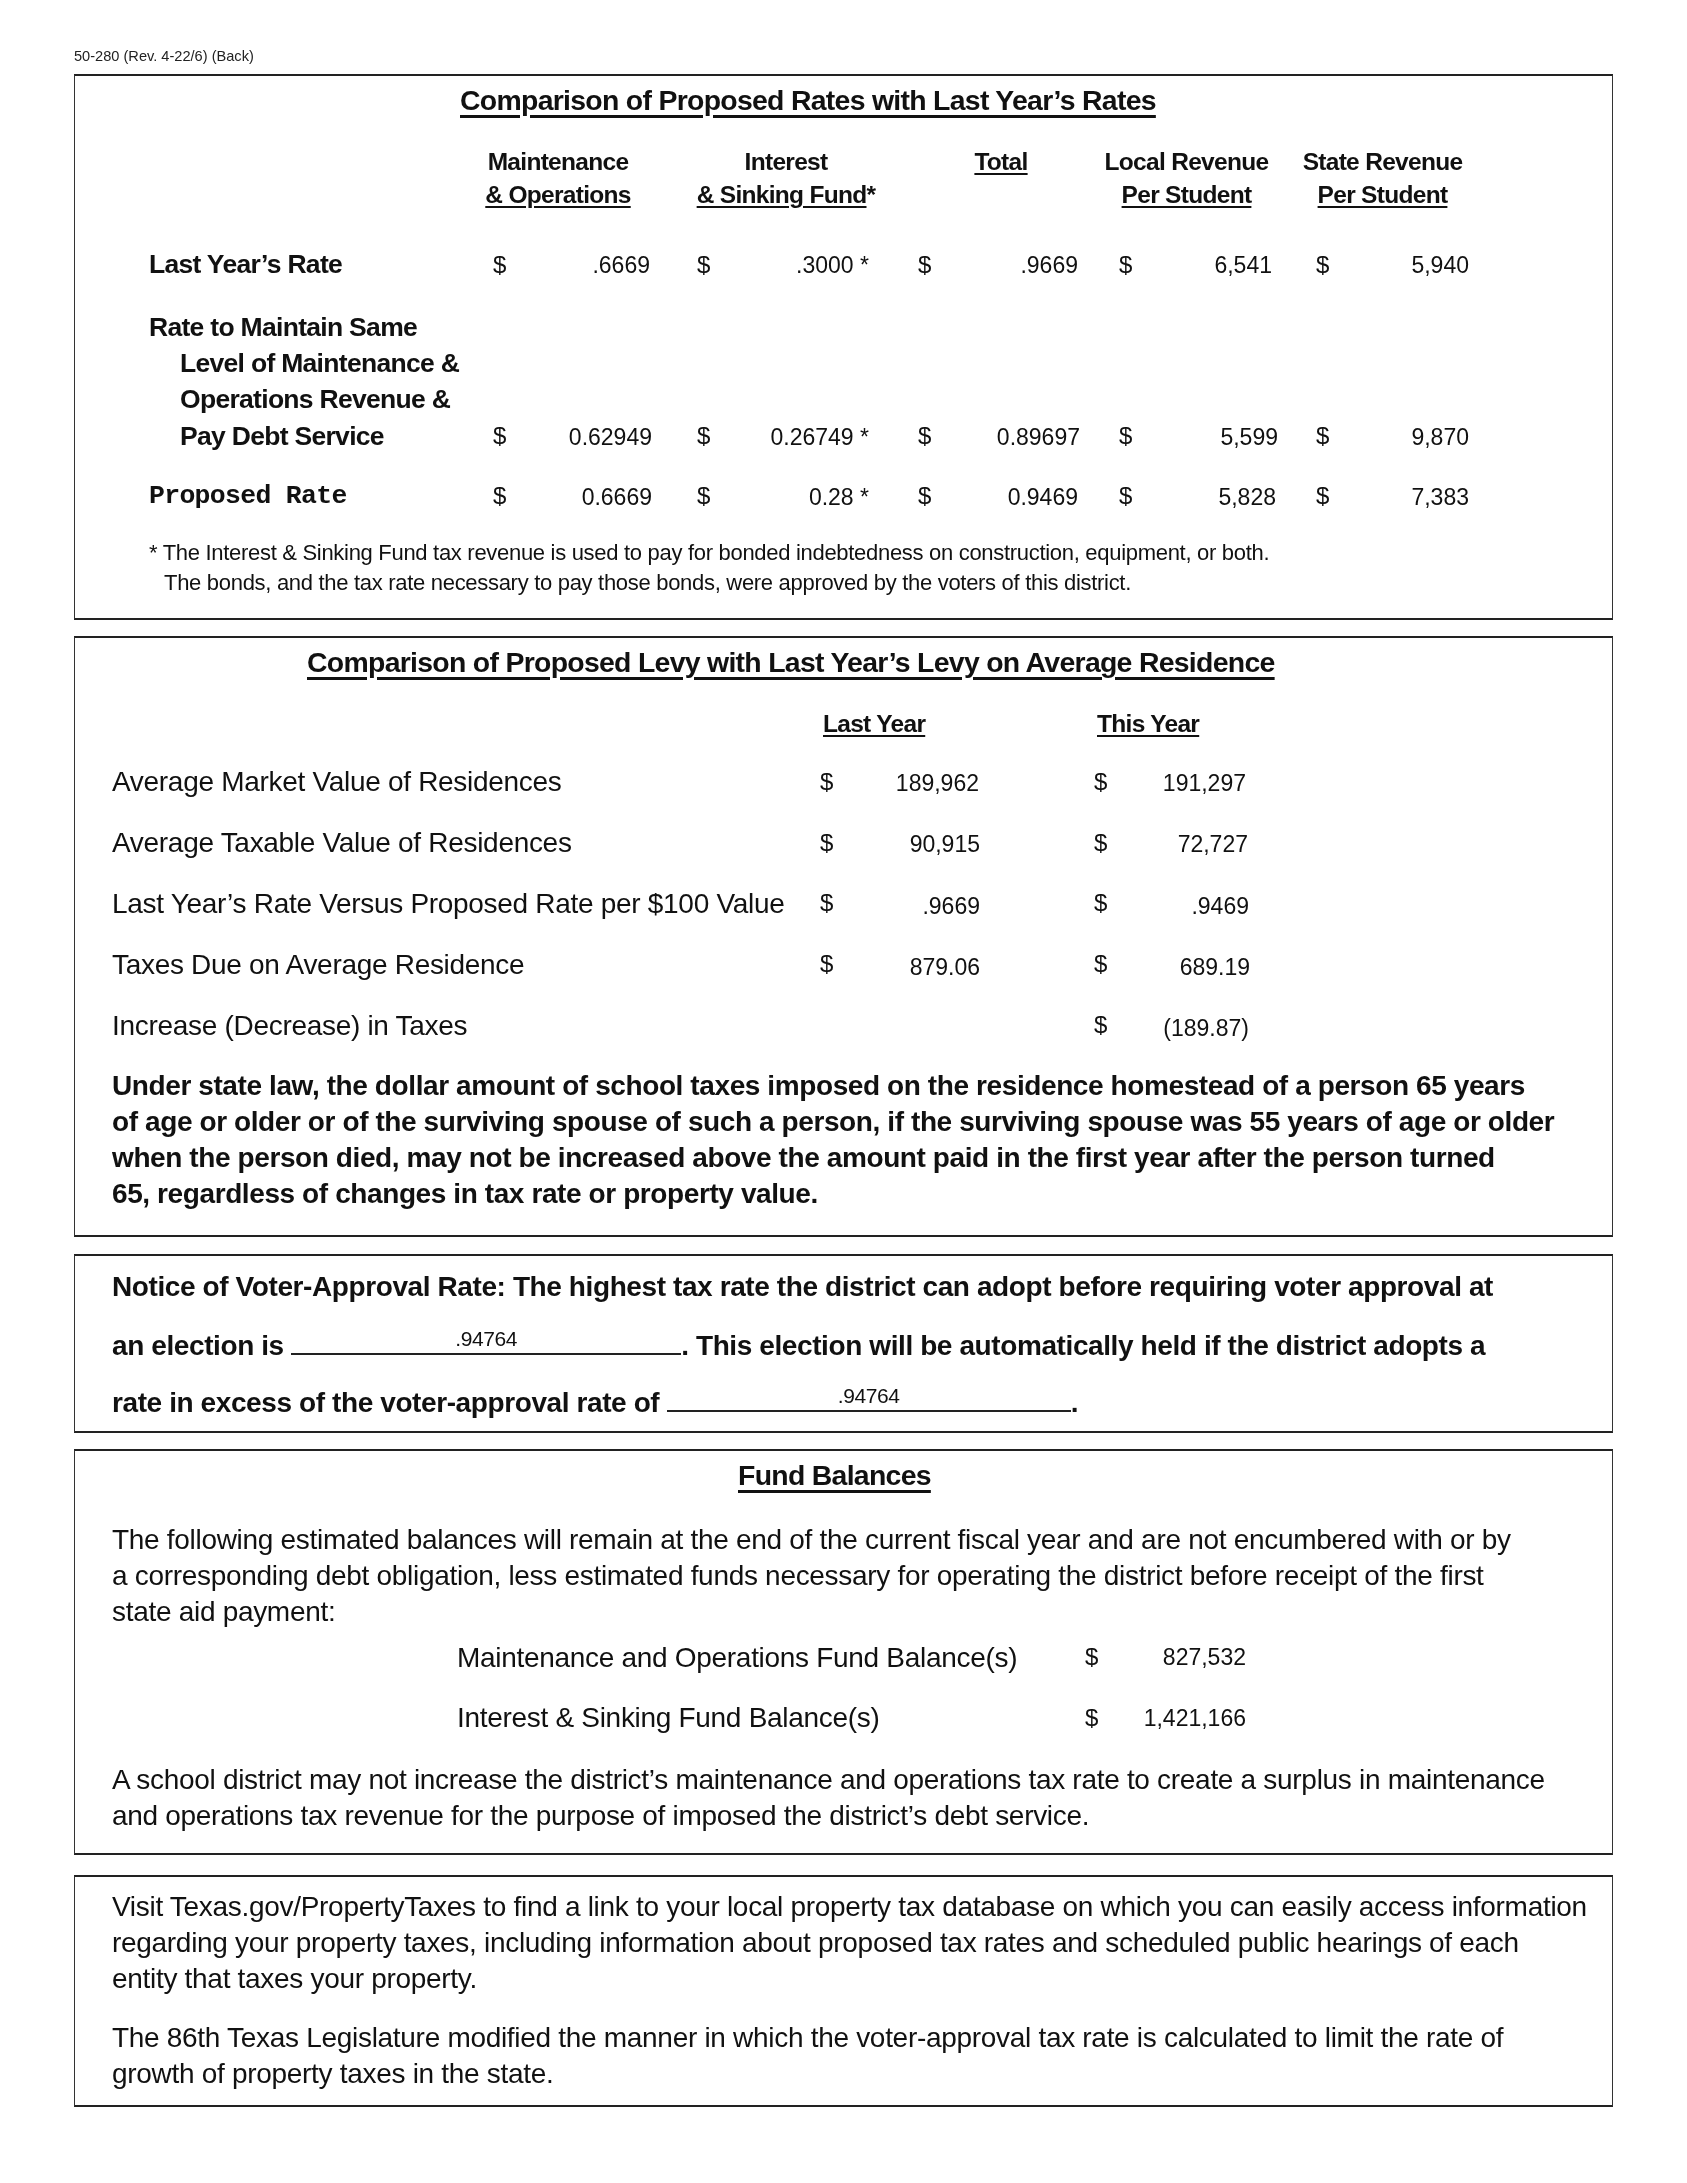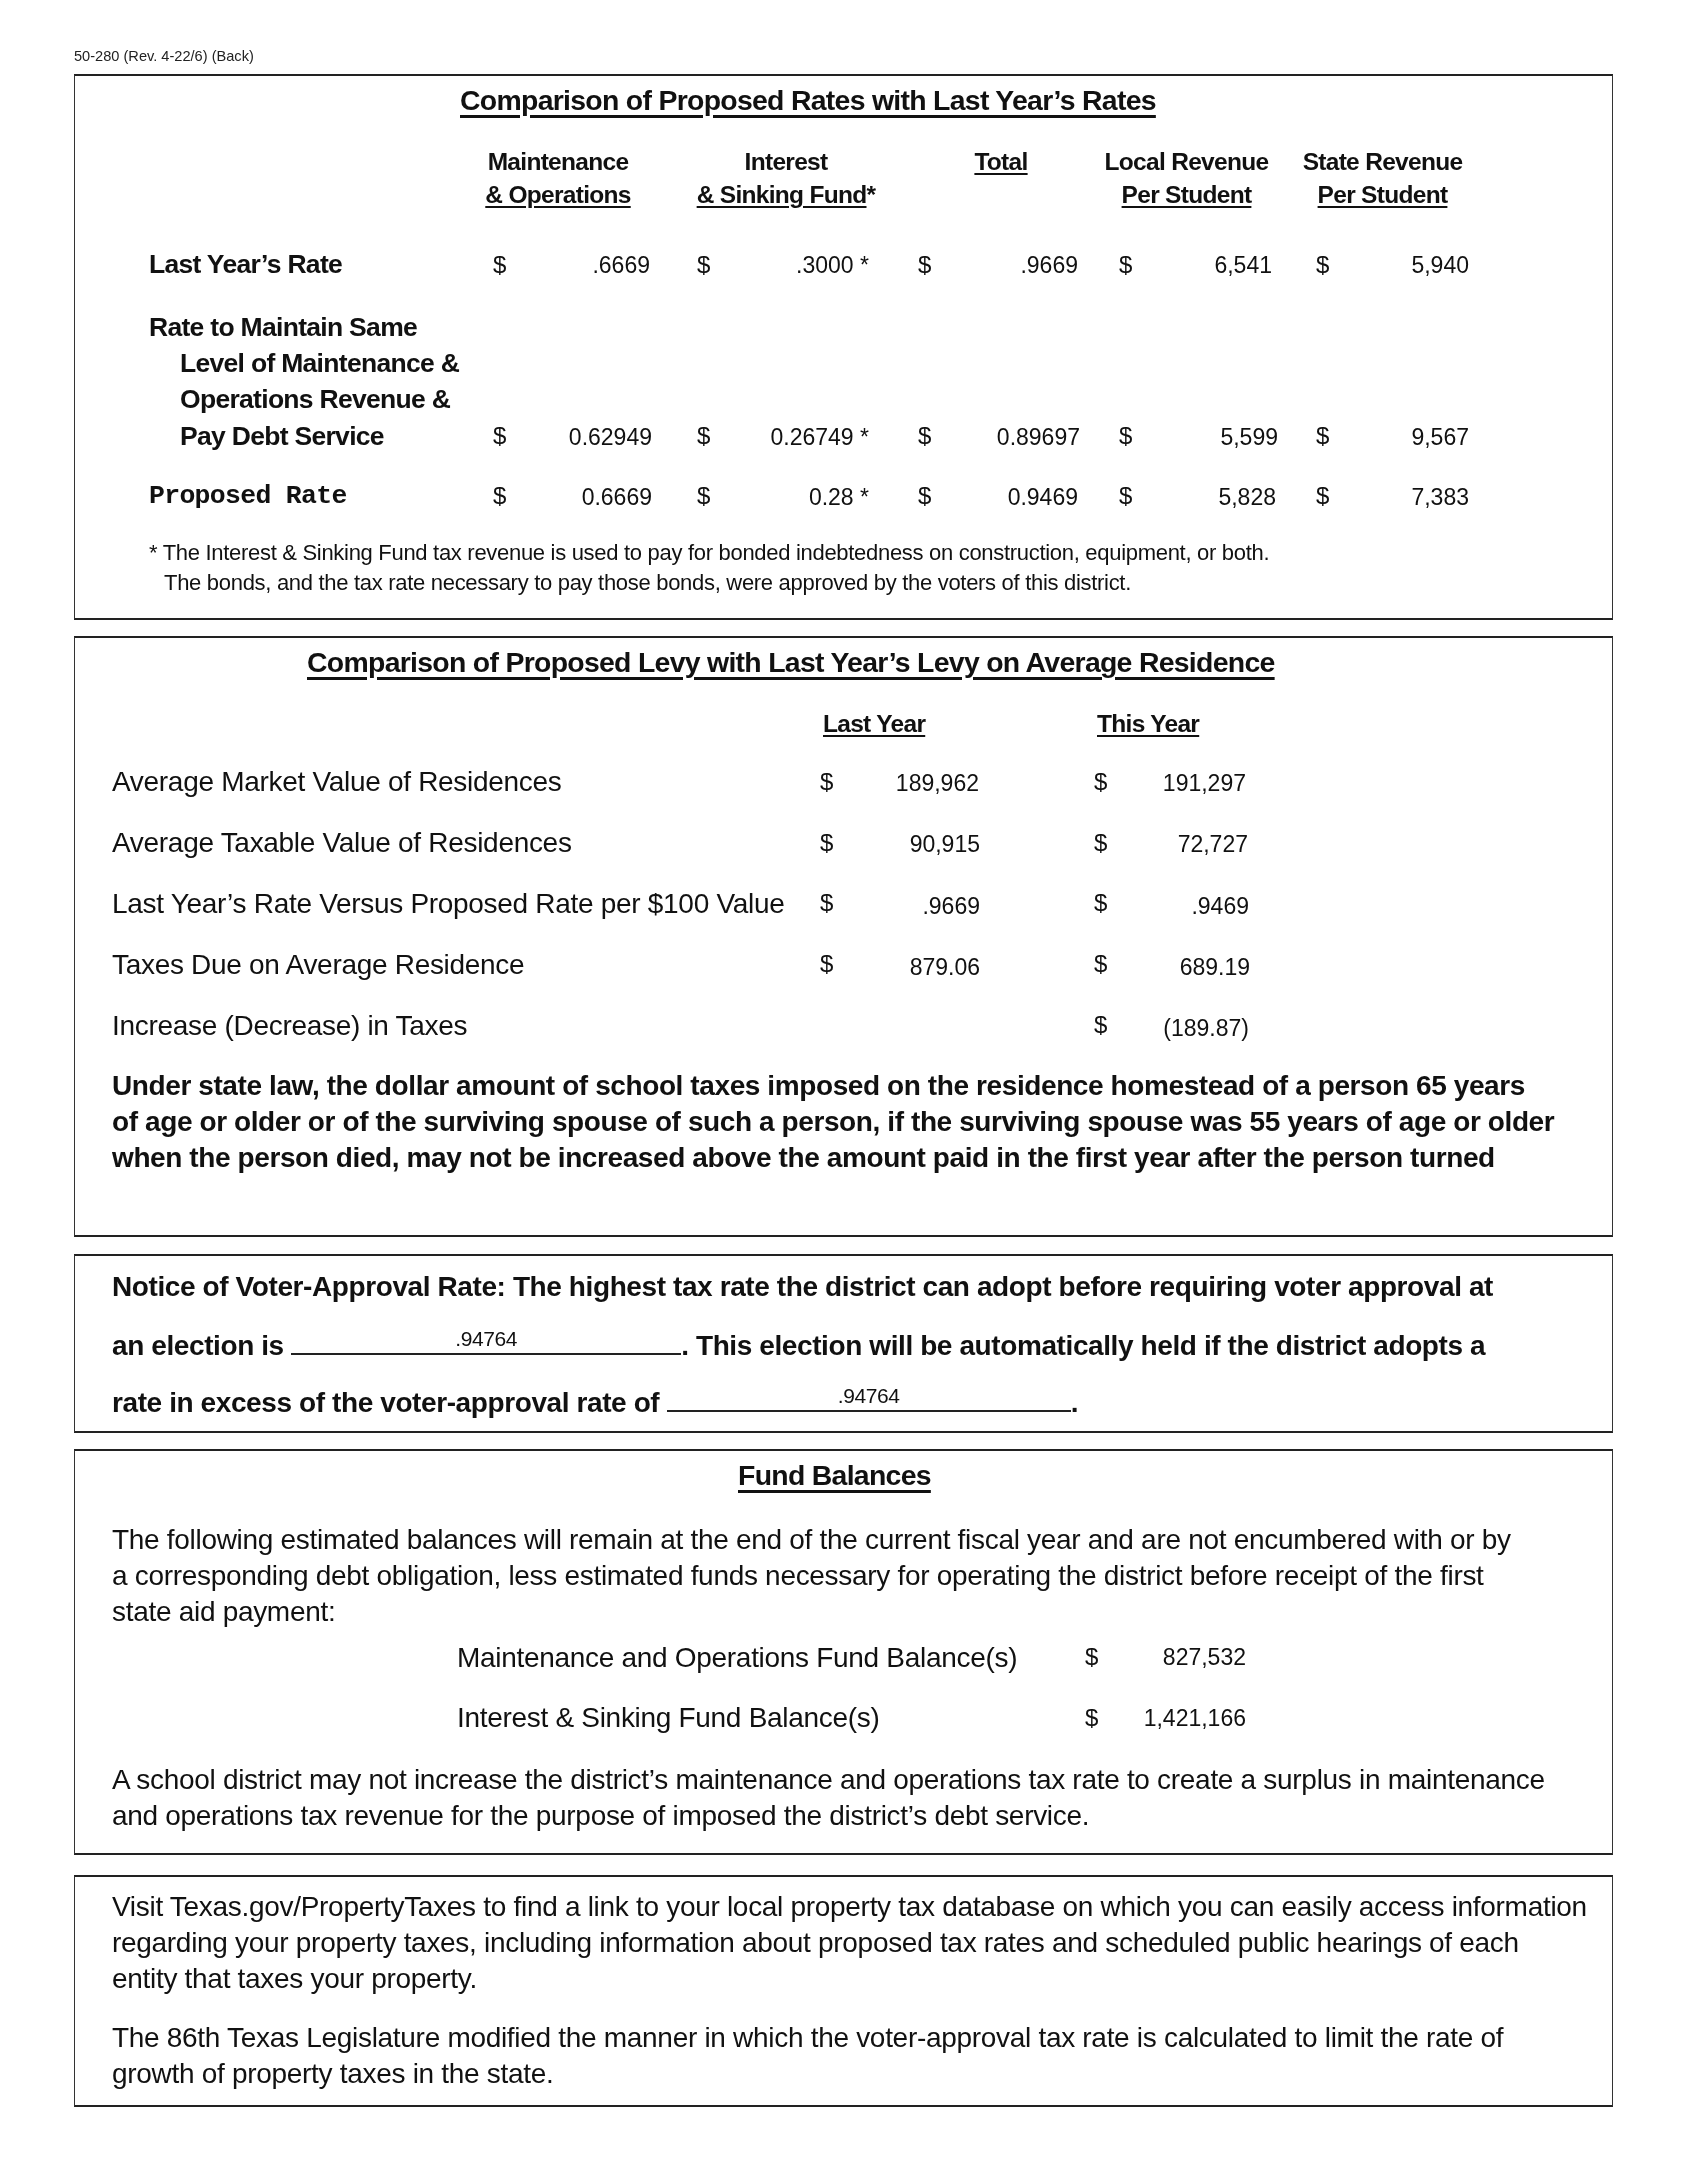--- a/index.html
+++ b/index.html
@@ -92,21 +92,21 @@
     <div class="abs row-label cond" style="left:105px; top:345px;">Pay Debt Service</div>
     <div class="abs dollar" style="left:418px; top:346px;">$</div>
     <div class="abs num" style="left:463px; top:348px; width:114px;">0.62949</div>
     <div class="abs dollar" style="left:622px; top:346px;">$</div>
     <div class="abs num" style="left:662px; top:348px; width:132px;">0.26749 *</div>
     <div class="abs dollar" style="left:843px; top:346px;">$</div>
     <div class="abs num" style="left:887px; top:348px; width:118px;">0.89697</div>
     <div class="abs dollar" style="left:1044px; top:346px;">$</div>
     <div class="abs num" style="left:1085px; top:348px; width:118px;">5,599</div>
     <div class="abs dollar" style="left:1241px; top:346px;">$</div>
-    <div class="abs num" style="left:1283px; top:348px; width:111px;">9,567</div>
+    <div class="abs num" style="left:1283px; top:348px; width:111px;">9,870</div>
   </div>
 
   <div>
     <div class="abs row-label cond" style="left:74px; top:405px;font-family:Liberation Mono, monospace;">Proposed Rate</div>
     <div class="abs dollar" style="left:418px; top:406px;">$</div>
     <div class="abs num" style="left:463px; top:408px; width:114px;">0.6669</div>
     <div class="abs dollar" style="left:622px; top:406px;">$</div>
     <div class="abs num" style="left:662px; top:408px; width:132px;">0.28 *</div>
     <div class="abs dollar" style="left:843px; top:406px;">$</div>
     <div class="abs num" style="left:887px; top:408px; width:116px;">0.9469</div>
@@ -160,20 +160,21 @@
   <div>
     <div class="abs levy-label cond" style="left:37px; top:372px;">Increase (Decrease) in Taxes</div>
     <div class="abs dollar" style="left:1019px; top:373px;">$</div>
     <div class="abs levy-num" style="left:1059px; top:377px; width:115px;">(189.87)</div>
   </div>
 
   <div class="abs bold-para cond" style="left:37px; top:430px;">
     <div>Under state law, the dollar amount of school taxes imposed on the residence homestead of a person 65 years</div>
     <div>of age or older or of the surviving spouse of such a person, if the surviving spouse was 55 years of age or older</div>
     <div>when the person died, may not be increased above the amount paid in the first year after the person turned</div>
+    <div>65, regardless of changes in tax rate or property value.</div>
   </div>
 </div>
 
 <div class="box" style="top:1254px; height:179px;">
   <div class="abs bold-para cond" style="left:37px; top:13.2px;">Notice of Voter-Approval Rate:  The highest tax rate the district can adopt before requiring voter approval at</div>
   <div class="abs bold-para cond" style="left:37px; top:70px;">
     <span>an election is</span>
     <span class="blank" style="width:390px;">
       <span class="fill">.94764</span>
     </span><span>. This election will be automatically held  if the district adopts a</span>

